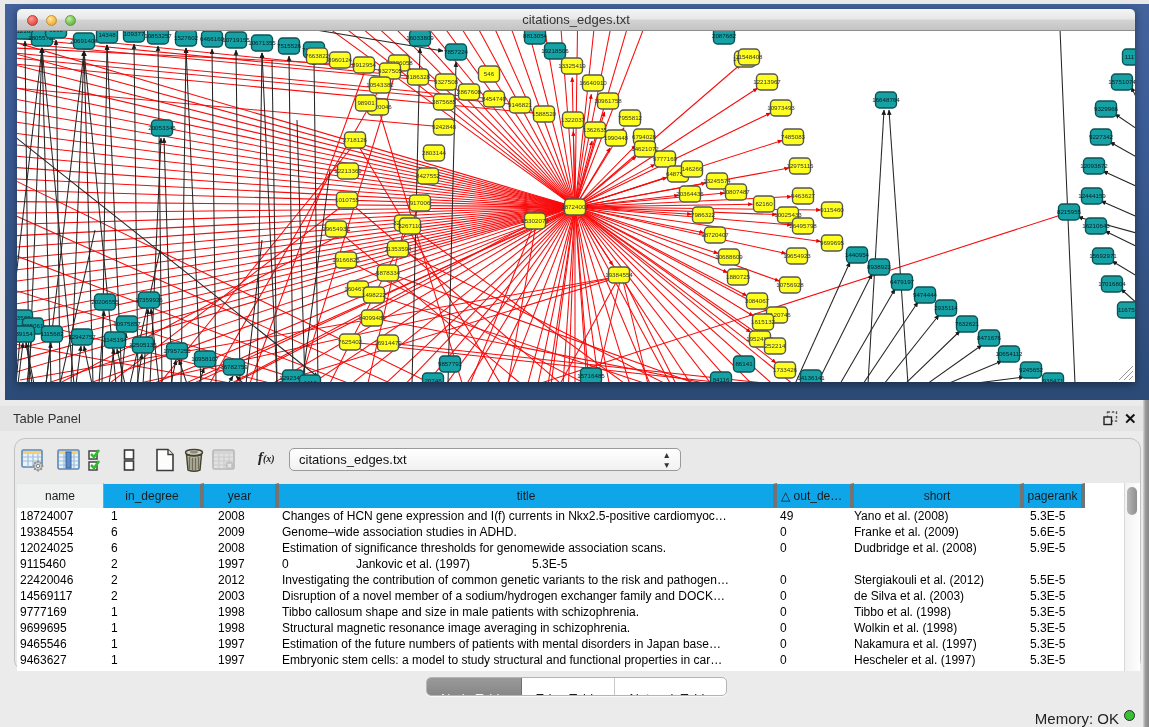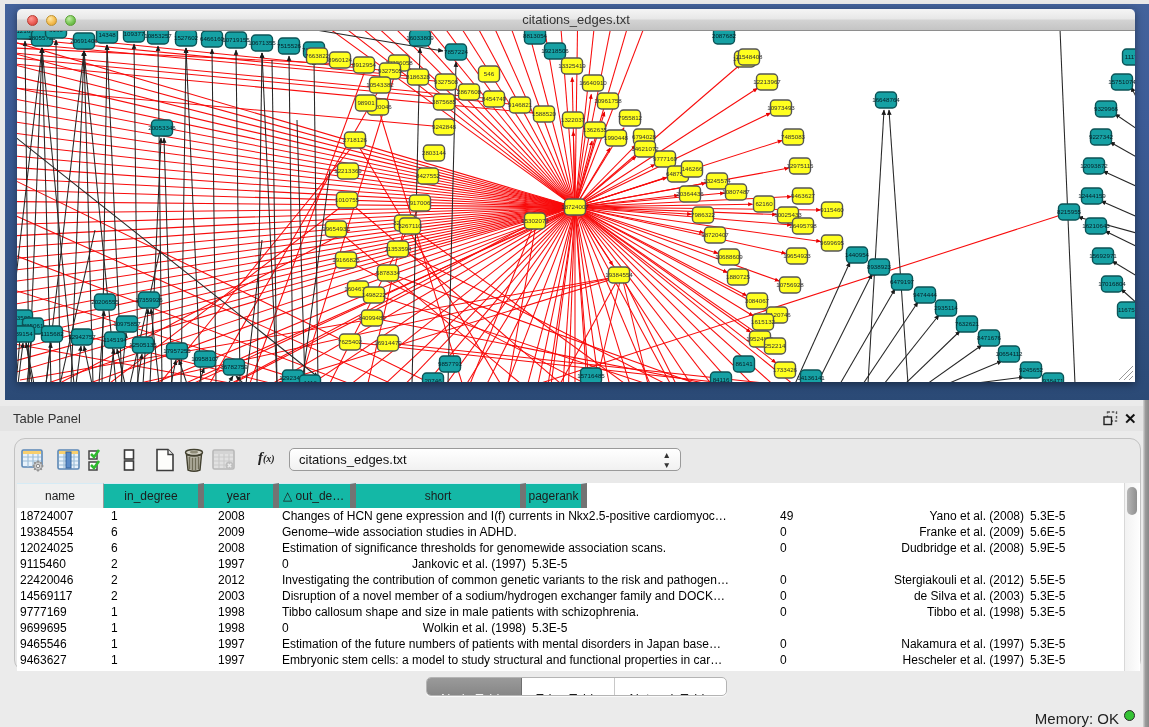--- a/index.html
+++ b/index.html
@@ -15,30 +15,30 @@
 .tph{position:absolute;left:0;top:6px;width:1149px;height:25px;background:#e4e4e4;text-align:right;}
 .tph .lbl{position:absolute;left:13px;top:5px;font-size:13px;color:#333;}
 .fico{position:absolute;left:1103px;top:5px;width:15px;height:15px;}
 .xico{position:absolute;left:1124px;top:4px;font-size:15px;font-weight:bold;color:#111;}
 .panel{position:absolute;left:14px;top:38px;width:1127px;height:233px;background:#e9e9e9;border:1px solid #c2c2c2;border-radius:11px;}
 .tbi{position:absolute;top:9px;}
 .combo{position:absolute;left:274px;top:9px;width:392px;height:23px;background:linear-gradient(180deg,#ffffff,#f1f1f1);border:1px solid #9a9a9a;border-radius:5px;font-size:13px;color:#111;padding:3px 0 0 9px;}
 .combo .arr{position:absolute;right:9px;top:1px;font-size:8.5px;color:#333;line-height:10px;text-align:center;}
 .tblwrap{position:absolute;left:2px;top:44px;width:1123px;height:188px;background:#fff;overflow:hidden;}
 .thead{position:absolute;left:0;top:0;height:25px;display:flex;font-size:12px;color:#1c1c1c;}
-.th{background:#14b8a6;border-right:6px solid #737373;border-top:1px solid #d5ebf5;height:25px;line-height:24px;text-align:center;}
+.th{background:#0ea5e9;border-right:4px solid #737373;border-top:1px solid #d5ebf5;height:25px;line-height:24px;text-align:center;}
 .th.first{background:#eff0f0;border-right:1px solid #9a9a9a;}
 .tbody{position:absolute;left:0;top:25px;font-size:12px;color:#000;}
 .tr{display:flex;height:16px;line-height:16px;white-space:nowrap;}
 .c0{width:87px;padding-left:3px;}
 .c1{width:100px;padding-left:7px;}
 .c2{width:75px;padding-left:14px;}
 .c3{width:498px;padding-left:3px;overflow:hidden;}
 .c4{width:77px;padding-left:3px;}
-.c5{width:170px;text-align:right;}
+.c5{width:170px;text-align:left;}
 .c6{width:70px;padding-left:6px;}
 .sbar{position:absolute;right:1px;top:0px;width:15px;height:188px;background:linear-gradient(90deg,#f2f2f2,#fdfdfd);border-left:1px solid #d8d8d8;}
 .sthumb{position:absolute;left:2px;top:4px;width:10px;height:28px;border-radius:6px;background:linear-gradient(90deg,#b6b6b6,#8f8f8f);}
 .tabs{position:absolute;left:426px;top:277px;height:19px;display:flex;border:1px solid #b4b4b4;border-radius:5px;overflow:hidden;background:#fff;font-size:13px;box-shadow:0 1px 1px rgba(255,255,255,0.8);}
 .tab{padding:12px 14px;line-height:18px;color:#1a1a1a;border-right:1px solid #c8c8c8;}
 .tab.sel{background:linear-gradient(180deg,#9a9a9a,#7f7f7f);color:#f4f4f4;border-right:1px solid #6f6f6f;}
 .status{position:absolute;right:30px;top:310px;font-size:15px;color:#222;}
 .mdot{position:absolute;right:14px;top:310px;width:11px;height:11px;border-radius:50%;background:#35c335;border:1.5px solid #2a2a2a;}
 .redge{position:absolute;right:0;top:400px;width:6px;height:327px;background:linear-gradient(90deg,#d7d7d7,#9b9b9b 40%,#888);}
 </style></head>
@@ -648,20 +648,21 @@
         <circle cx="17.5" cy="17.5" r="4" fill="#9d9d9d"></circle>
         <path d="M15.8 15.8l3.4 3.4M19.2 15.8l-3.4 3.4" stroke="#eee" stroke-width="1.4"></path>
       </svg>
    <div class="tbi" style="left:243px;top:10px;position:absolute;font-size:15px;color:#222;font-family:'Liberation Serif',serif;font-style:italic;font-weight:bold;">f<span style="font-size:10px;">(x)</span></div>
    <div class="combo">citations_edges.txt<div class="arr">▲<br>▼</div></div>
    <div class="tblwrap">
      <div class="thead">
        <div class="th first" style="width:87px;">name</div>
        <div class="th" style="width:100px;">in_degree</div>
        <div class="th" style="width:75px;">year</div>
+       <div class="th" style="width:498px;">title</div>
        <div class="th" style="width:77px;text-align:left;padding-left:4px;">△ out_de…</div>
        <div class="th" style="width:170px;">short</div>
        <div class="th" style="width:61px;">pagerank</div>
      </div>
      <div class="tbody">
 <div class="tr">
             <div class="c0">18724007</div>
             <div class="c1">1</div>
             <div class="c2">2008</div>
             <div class="c3">Changes of HCN gene expression and I(f) currents in Nkx2.5-positive cardiomyoc…</div>
@@ -719,20 +720,21 @@
             <div class="c2">1998</div>
             <div class="c3">Tibbo callosum shape and size in male patients with schizophrenia.</div>
             <div class="c4">0</div>
             <div class="c5">Tibbo et al. (1998)</div>
             <div class="c6">5.3E-5</div>
           </div>
 <div class="tr">
             <div class="c0">9699695</div>
             <div class="c1">1</div>
             <div class="c2">1998</div>
+            <div class="c3">Structural magnetic resonance image averaging in schizophrenia.</div>
             <div class="c4">0</div>
             <div class="c5">Wolkin et al. (1998)</div>
             <div class="c6">5.3E-5</div>
           </div>
 <div class="tr">
             <div class="c0">9465546</div>
             <div class="c1">1</div>
             <div class="c2">1997</div>
             <div class="c3">Estimation of the future numbers of patients with mental disorders in Japan base…</div>
             <div class="c4">0</div>

